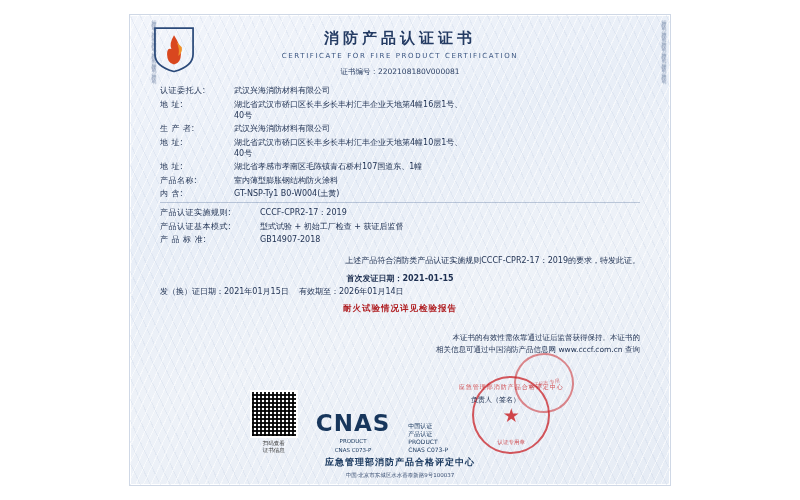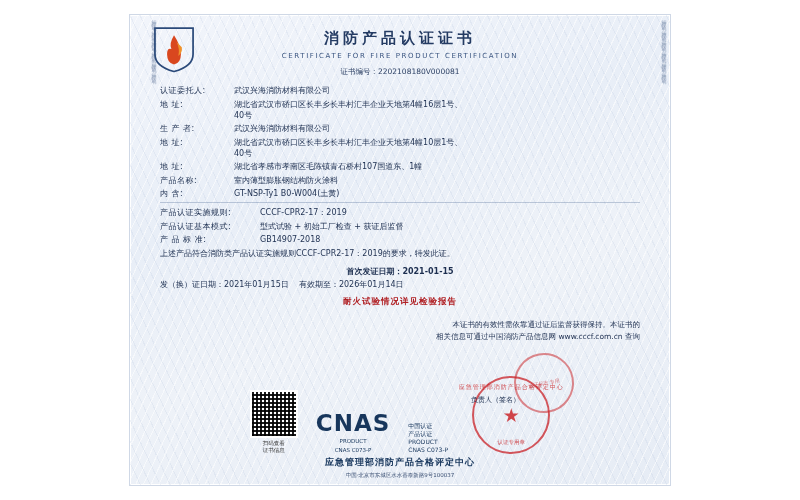--- a/index.html
+++ b/index.html
@@ -73,28 +73,28 @@
   }
   .lbl{
     width:74px;flex:0 0 74px;font-weight:normal;letter-spacing:0.5px;
   }
   .val{flex:1;}
   .val .sub{display:block;}
   .hr{
     height:1px;background:rgba(90,115,155,0.35);margin:3px 0 4px 0;
   }
   .para{
-    font-size:8px;color:#1d2f50;line-height:12px;margin-top:3px;
+    font-size:8px;color:#1d2f50;line-height:12px;margin-top:10px;text-align:right;
   }
   .dates{
     margin-top:5px;font-size:8px;color:#1d2f50;line-height:13px;
   }
   .dates .first{text-align:center;font-weight:bold;}
   .note{
-    margin-top:11px;font-size:7.5px;color:#1d2f50;line-height:12px;text-align:right;
+    margin-top:17px;font-size:7.5px;color:#1d2f50;line-height:12px;text-align:right;
   }
   .redline{
     text-align:center;font-size:8.5px;color:#b02024;font-weight:bold;margin-top:5px;letter-spacing:1px;
   }
 
   .footer{
     position:absolute;left:0;right:0;bottom:6px;
   }
   .marks{
     display:flex;align-items:flex-end;justify-content:center;gap:18px;height:62px;padding:0 24px;

